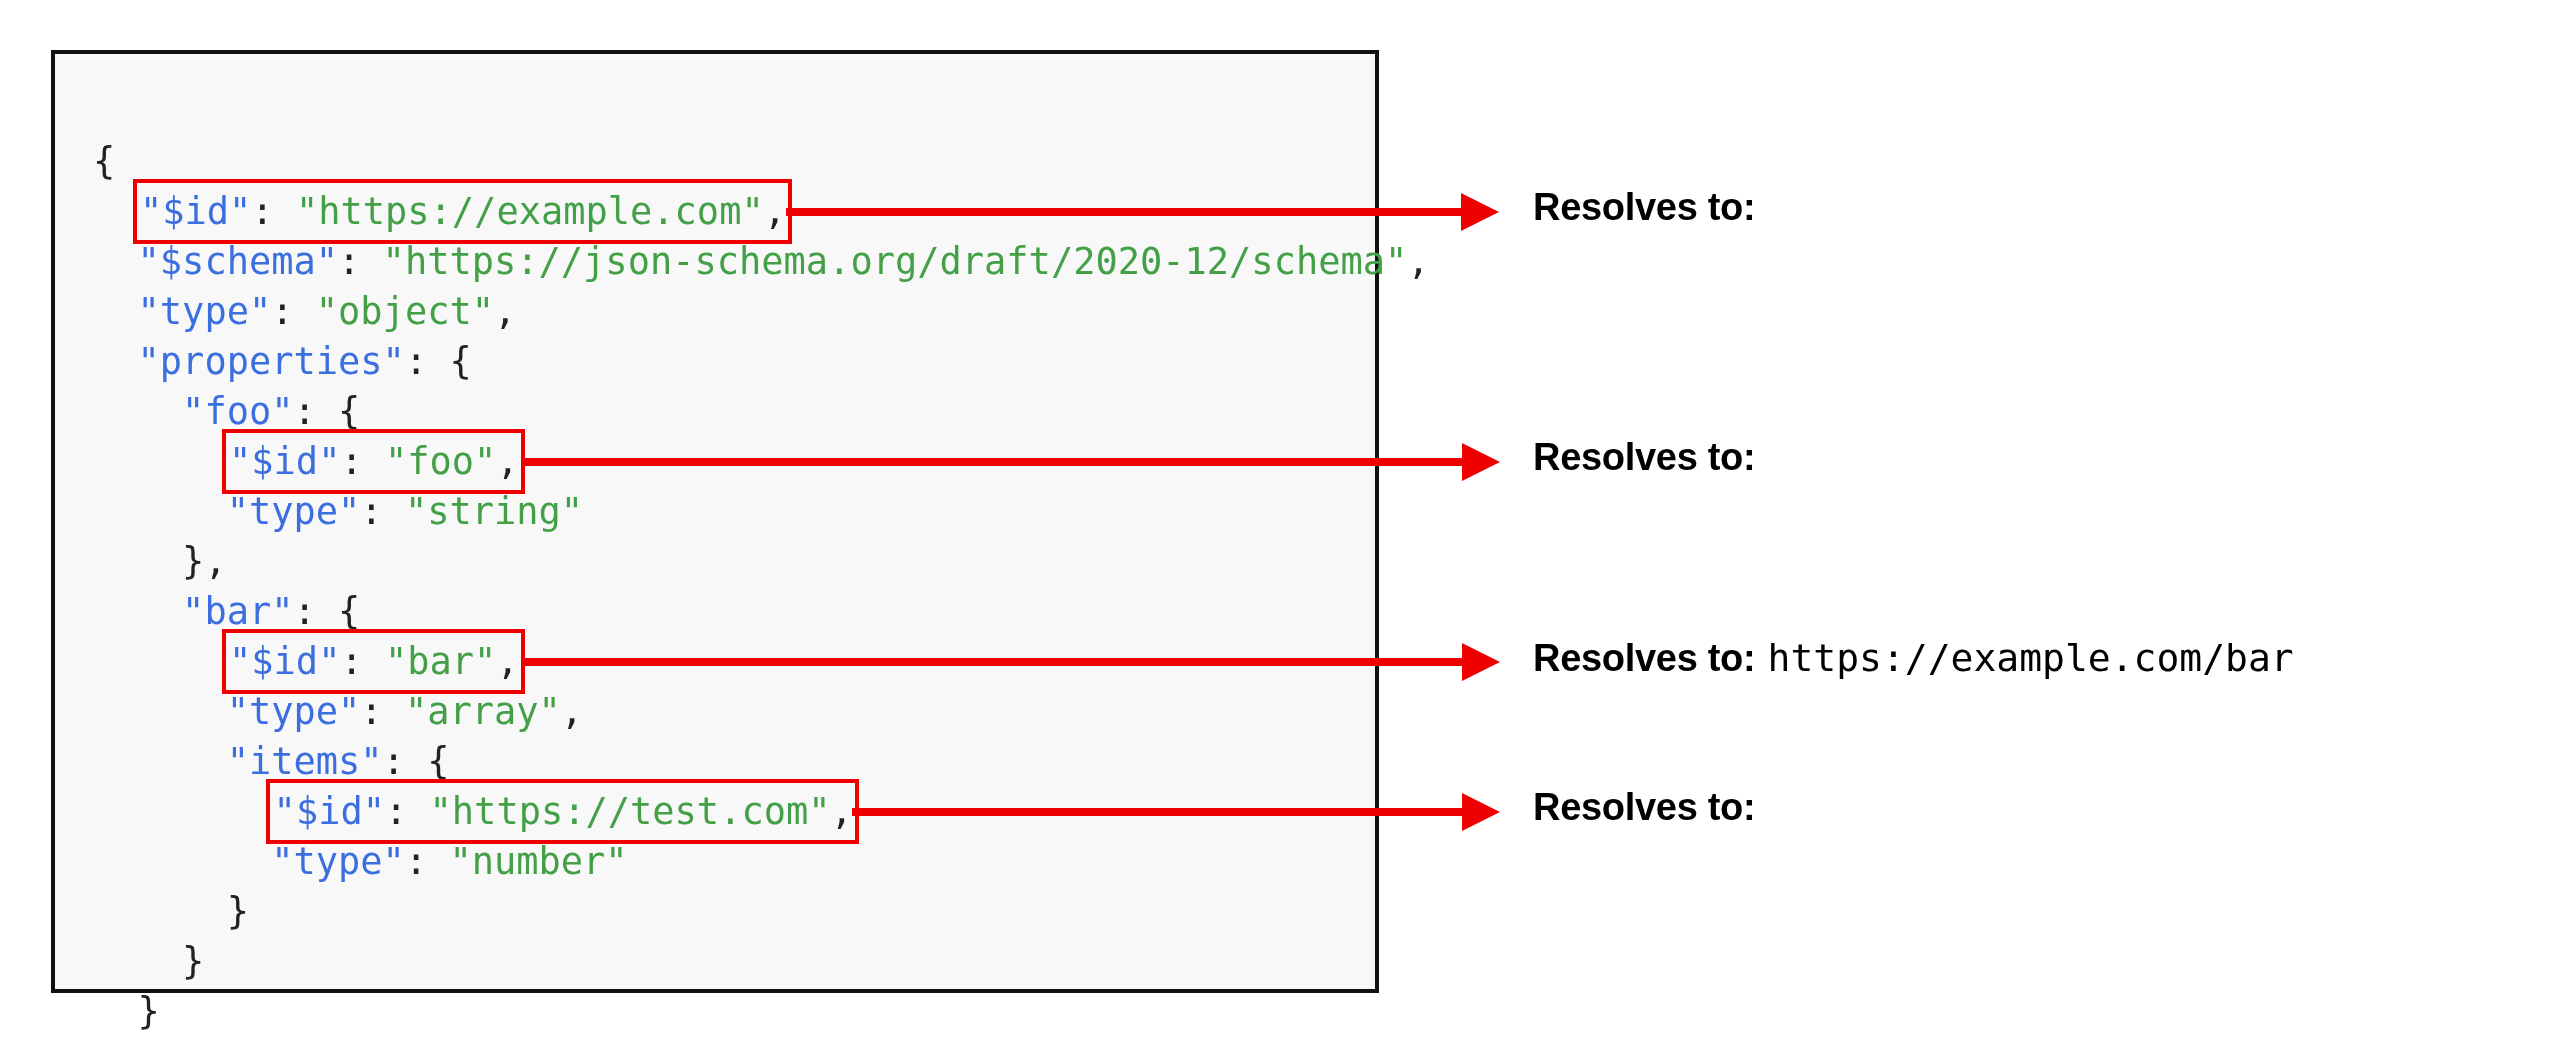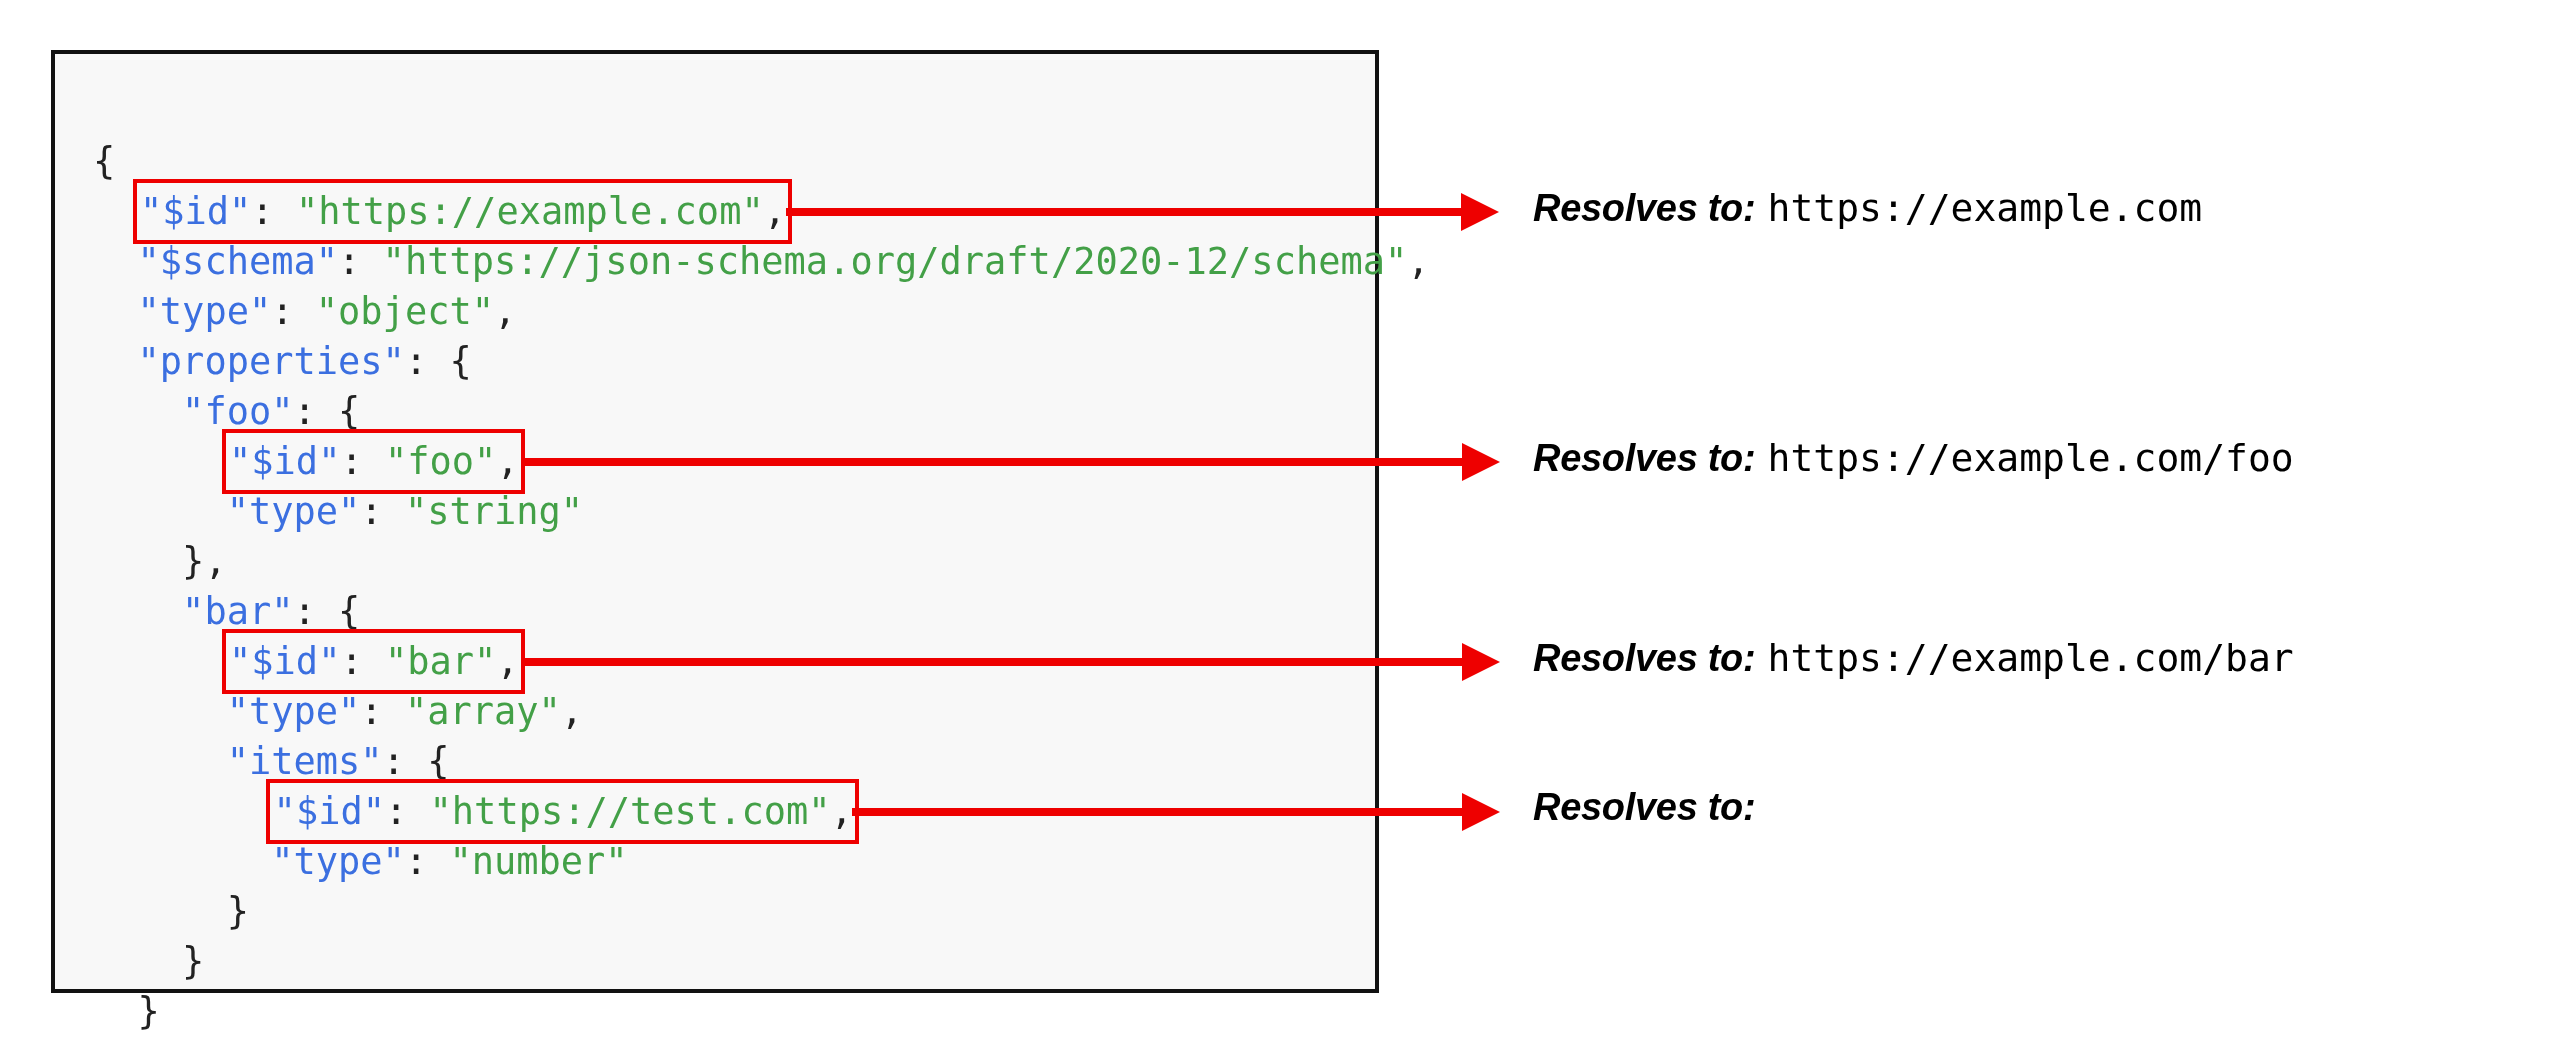--- a/index.html
+++ b/index.html
@@ -91,21 +91,20 @@
     white-space: nowrap;
     display: flex;
     align-items: baseline;
   }
   .resolve-label {
     font-family: "Liberation Sans", sans-serif;
     font-weight: bold;
     font-size: 38px;
     color: #000000;
     letter-spacing: -0.3px;
-    font-style: italic;
   }
   .resolve-url {
     font-family: "DejaVu Sans Mono", "Liberation Mono", monospace;
     font-size: 38px;
     color: #000000;
     margin-left: 12.2px;
   }
 </style>
 </head>
 <body>
@@ -129,25 +128,23 @@
     </div>
     <div class="arrow" style="left: 852px; top: 812px;">
       <div class="shaft" style="width: 610px;"></div>
       <div class="head" style="left: 610px;"></div>
     </div>
   </div>
 
 <div id="annotation-layer">
     <div class="resolve-row" style="left: 1533px; top: 186px;">
       <span class="resolve-label">Resolves to:</span>
-      <span class="resolve-url">https://example.com</span>
     </div>
     <div class="resolve-row" style="left: 1533px; top: 436px;">
       <span class="resolve-label">Resolves to:</span>
-      <span class="resolve-url">https://example.com/foo</span>
     </div>
     <div class="resolve-row" style="left: 1533px; top: 636px;">
       <span class="resolve-label">Resolves to:</span>
       <span class="resolve-url">https://example.com/bar</span>
     </div>
     <div class="resolve-row" style="left: 1533px; top: 786px;">
       <span class="resolve-label">Resolves to:</span>
     </div>
   </div>
 

